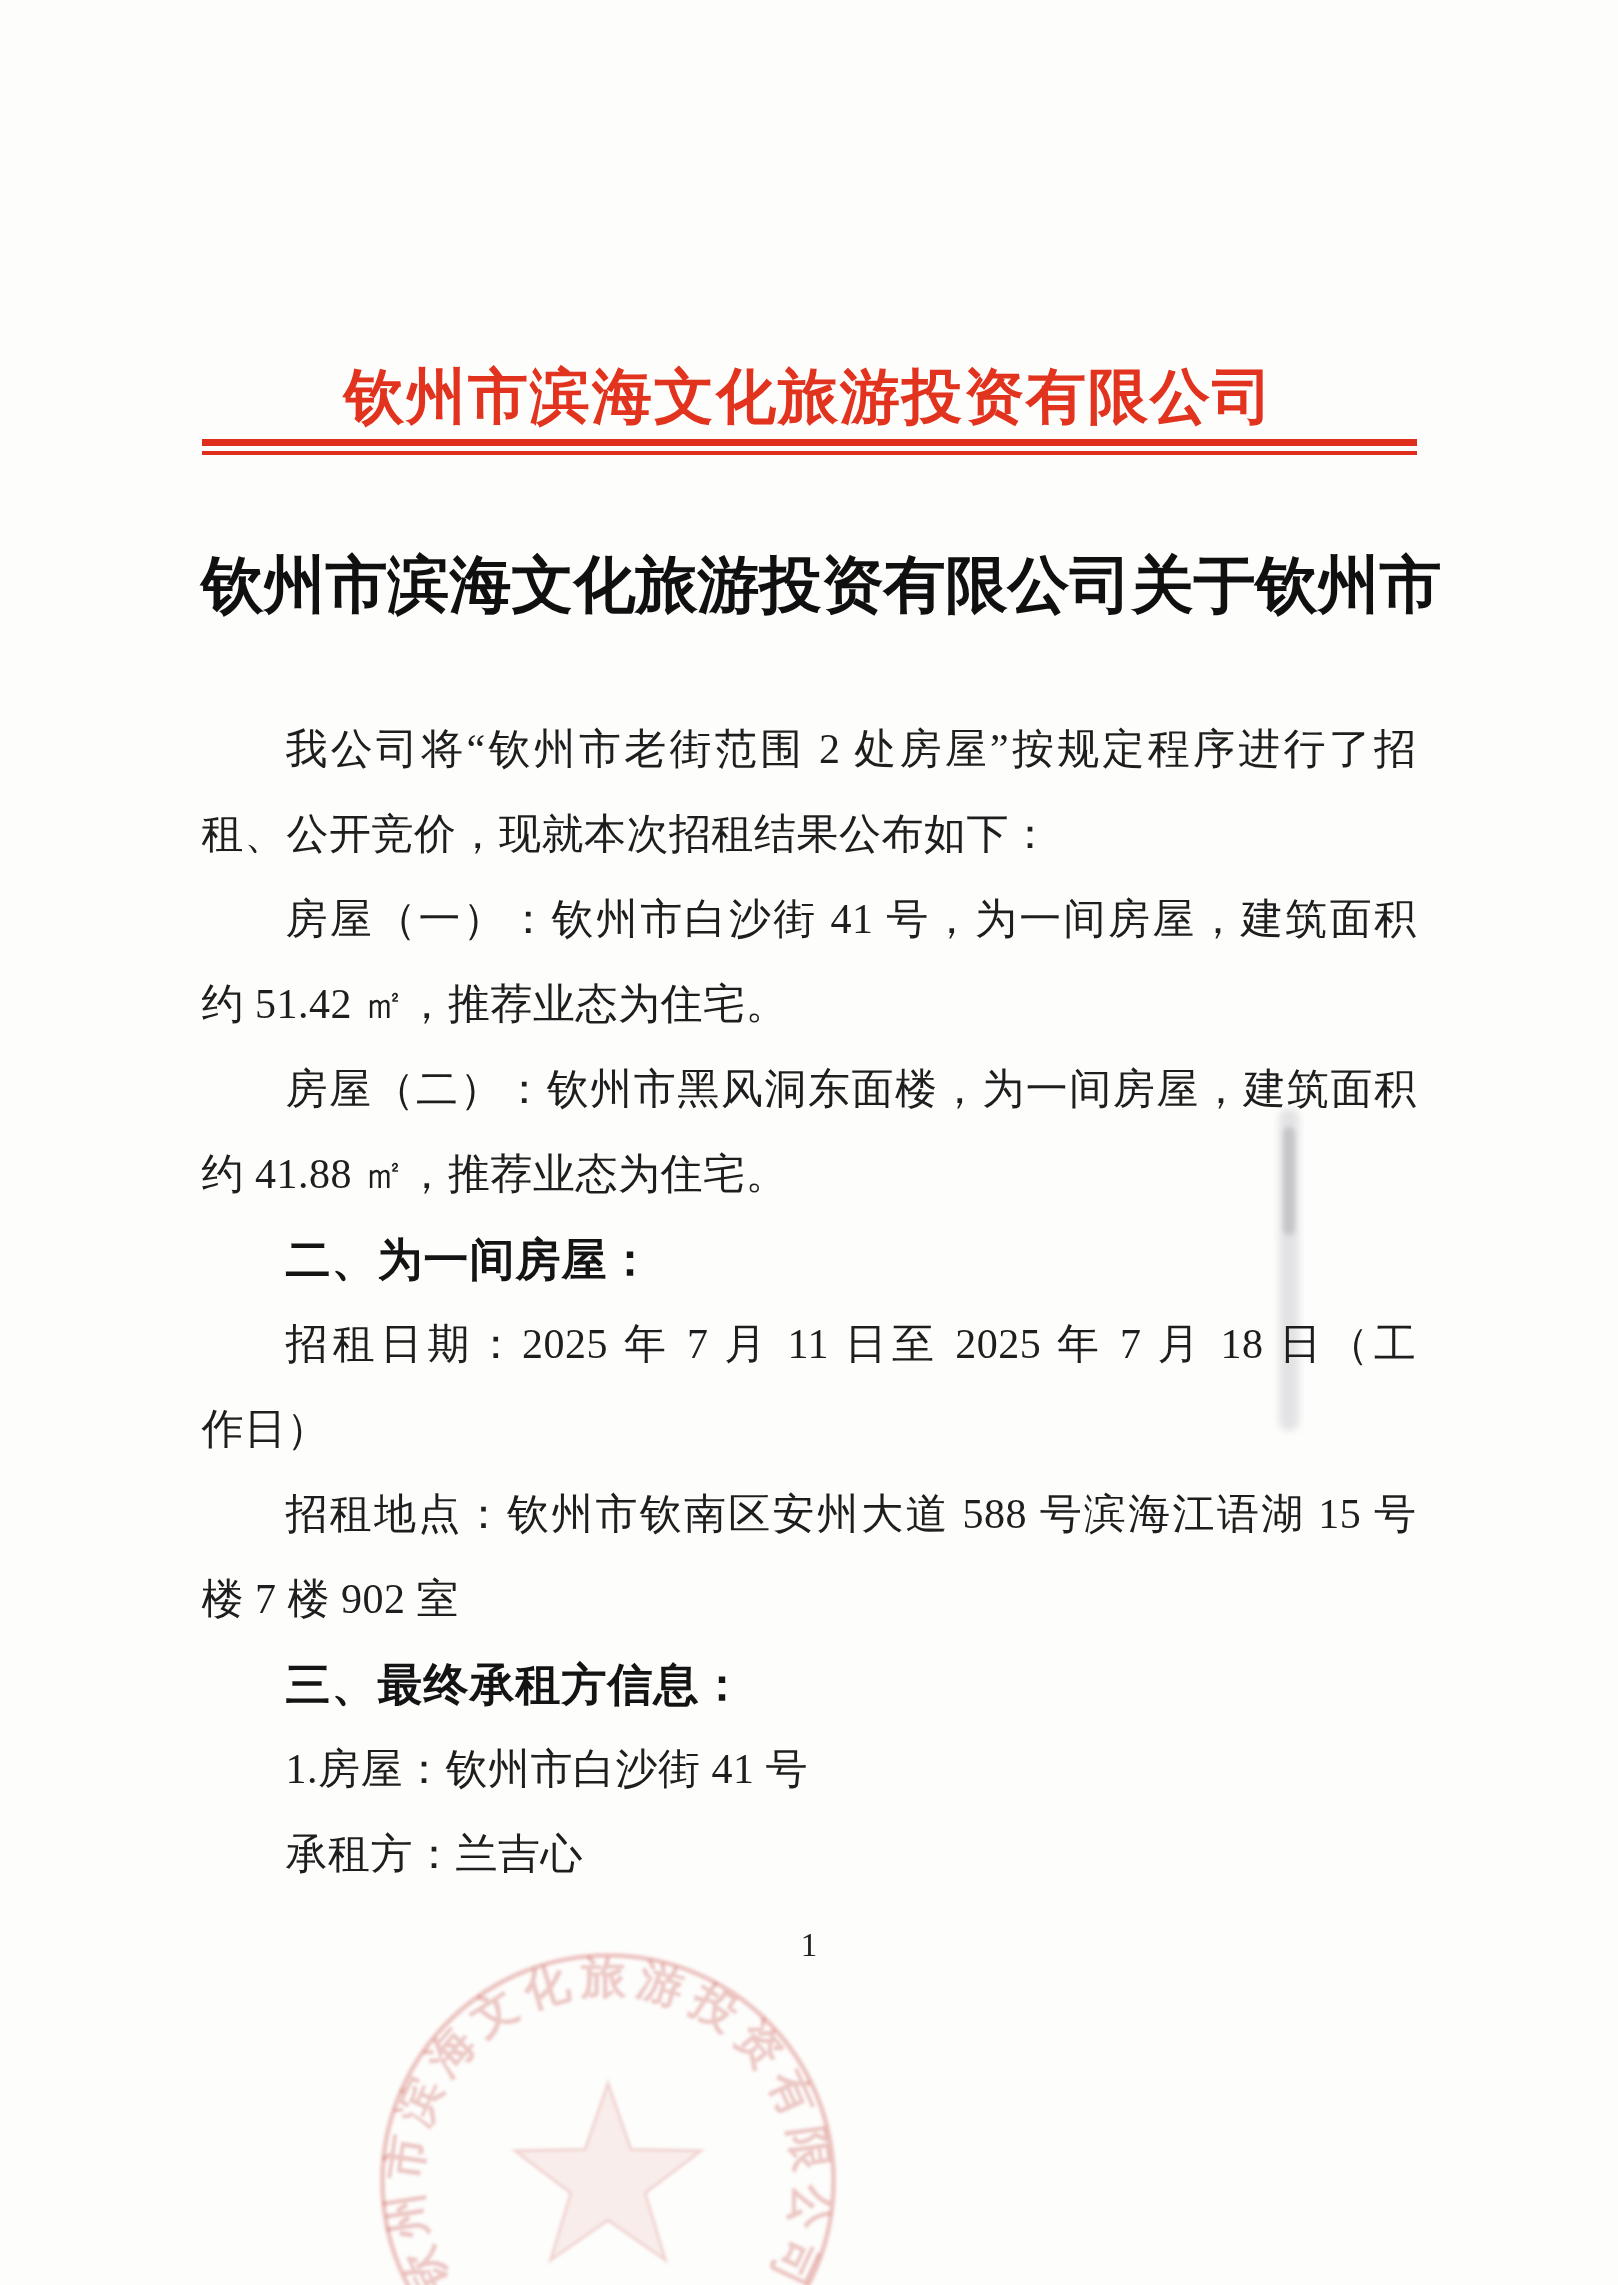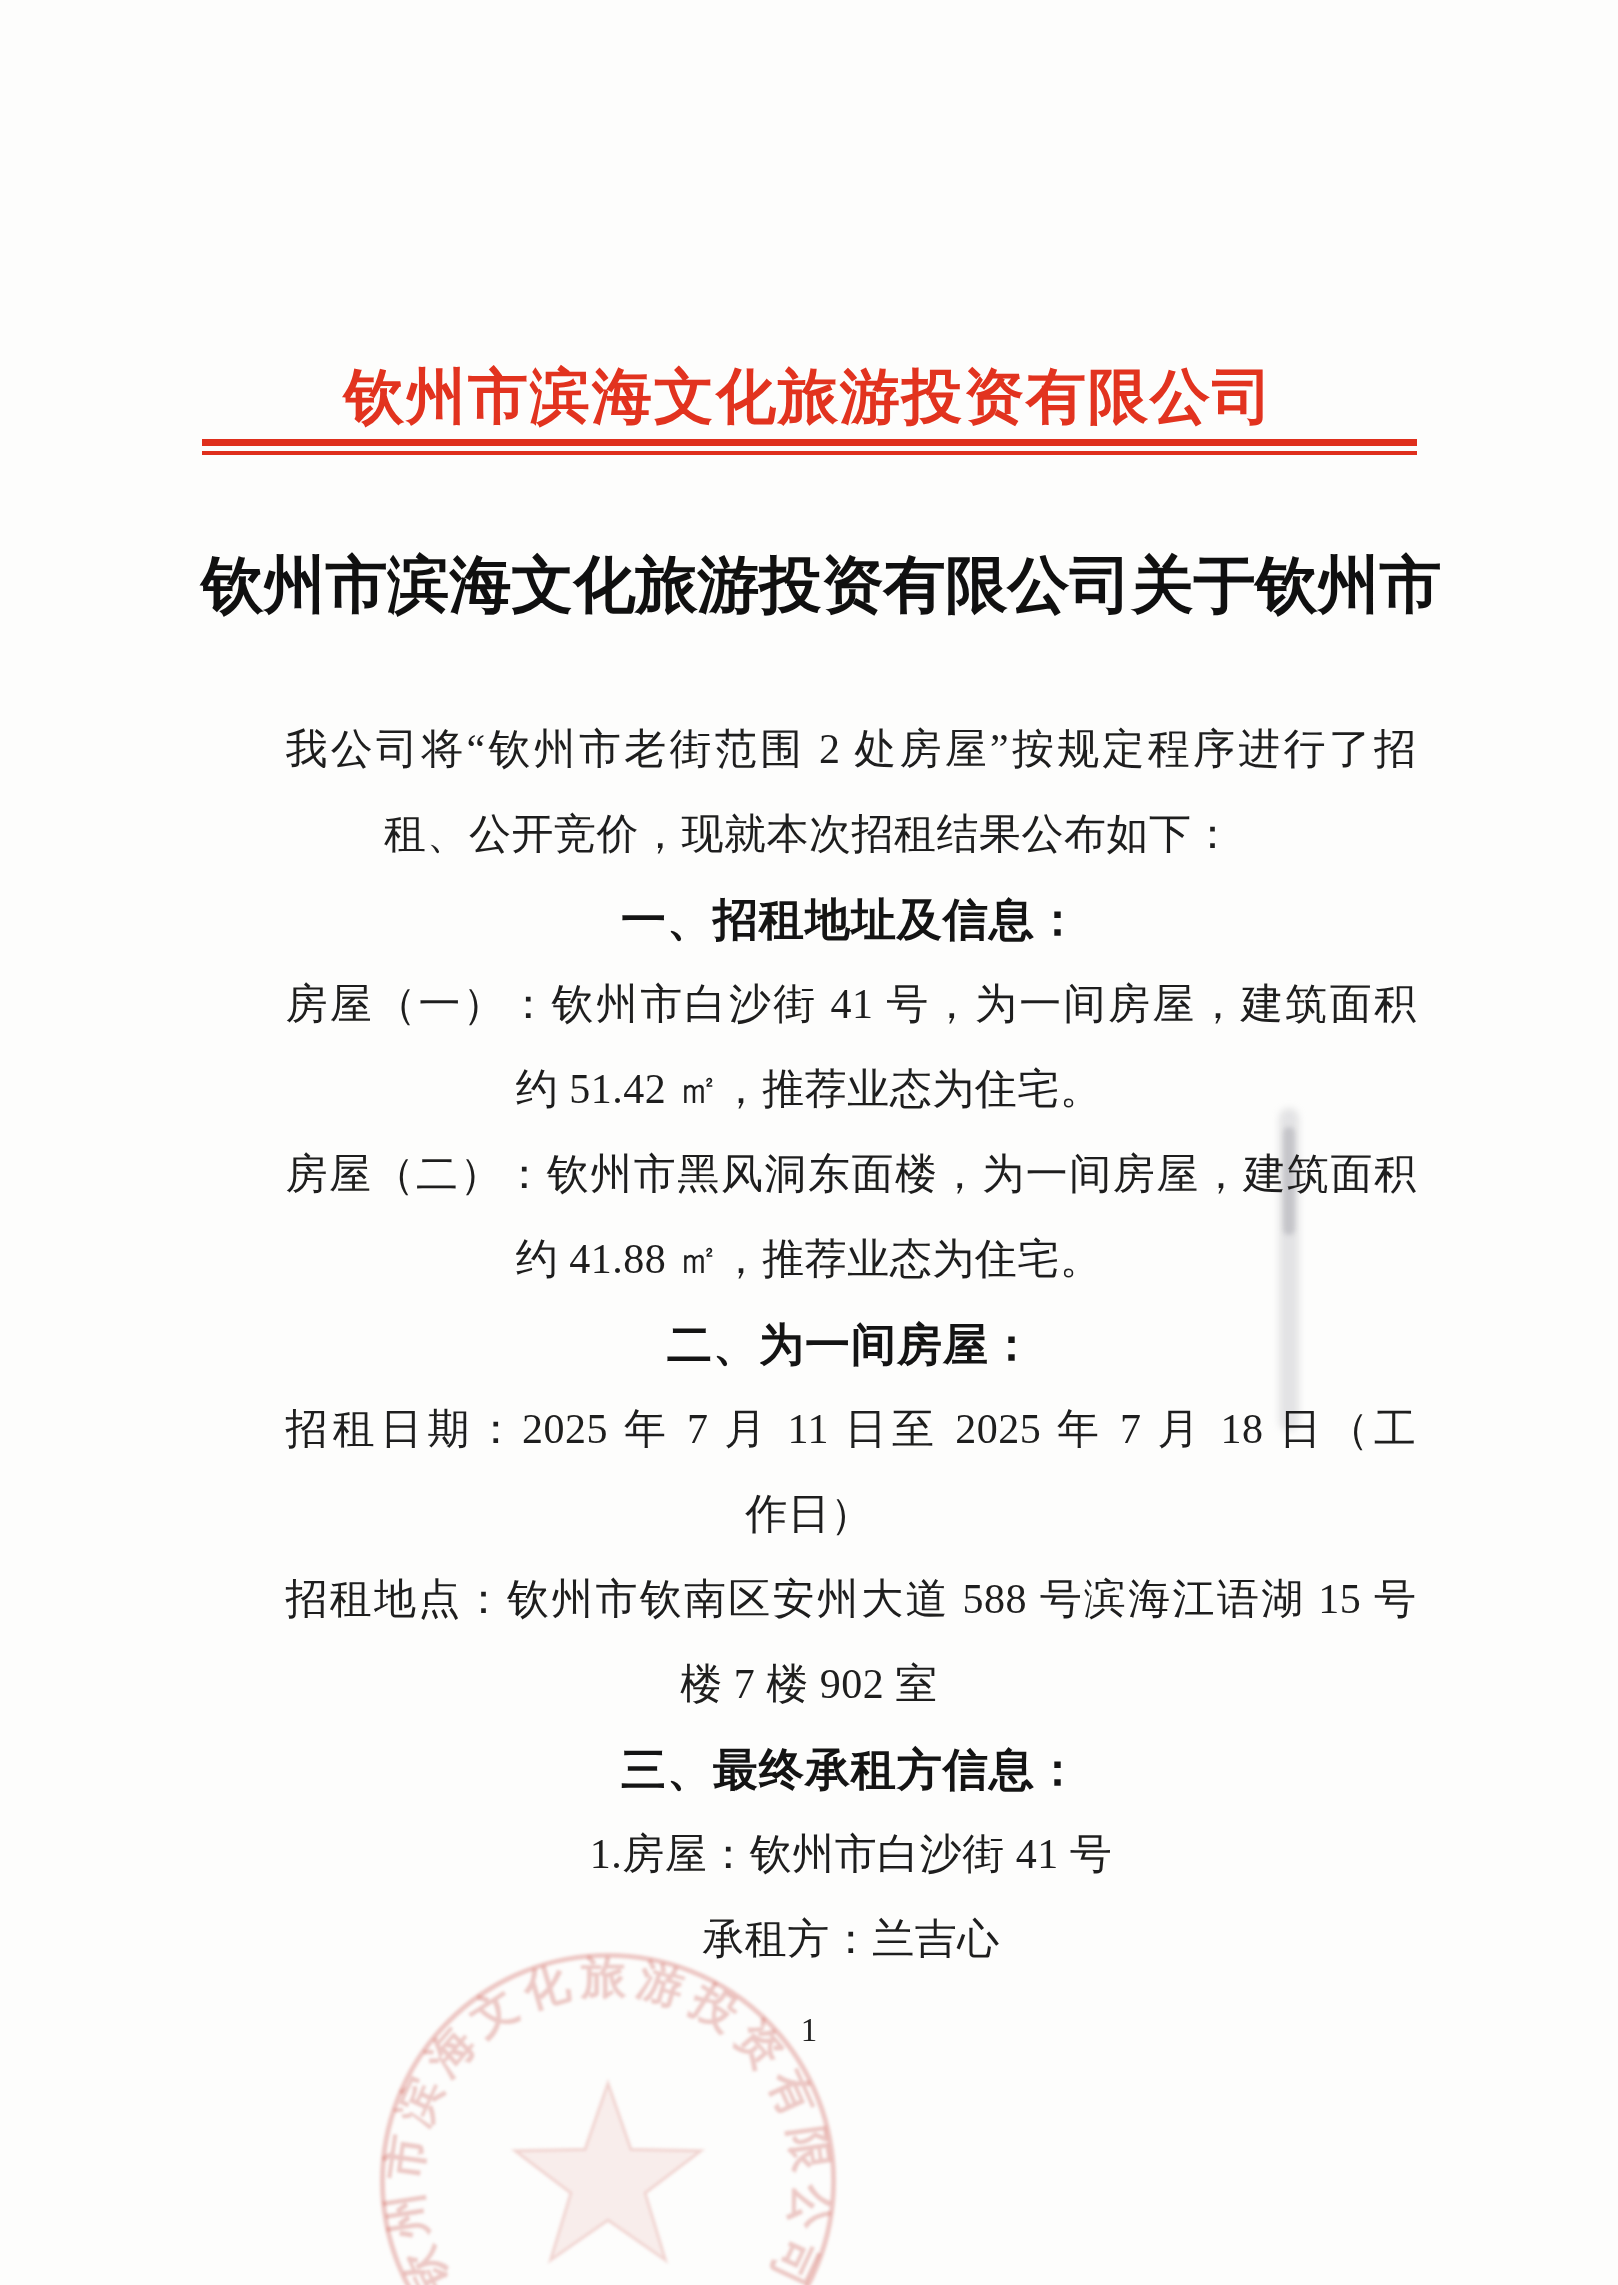--- a/index.html
+++ b/index.html
@@ -45,21 +45,20 @@
     white-space:nowrap;
     font-size:62px;line-height:96px;font-weight:bold;
     font-family:"Liberation Serif","DejaVu Serif",serif;
   }
 
   .body-text{margin-top:74px;}
   .ln{
     height:85px;line-height:85px;
     font-size:42px;letter-spacing:0.5px;
     white-space:pre-wrap;
-    text-align:center;
   }
   .ind{text-indent:84px;}
   .full{text-align:justify;text-align-last:justify;}
   .hd{
     font-family:"Liberation Sans","DejaVu Sans",sans-serif;
     font-weight:bold;font-size:45px;color:#141414;letter-spacing:1px;
   }
 
   .page-number{
     margin-top:21.6px;
@@ -93,21 +92,20 @@
     <div class="rule rule-thick"></div>
     <div class="rule rule-thin"></div>
 
     <div class="doc-title">
       <div class="t-line">钦州市滨海文化旅游投资有限公司关于钦州市</div>
     </div>
 
     <div class="body-text">
       <div class="ln ind full">我公司将“钦州市老街范围 2 处房屋”按规定程序进行了招</div>
       <div class="ln">租、公开竞价，现就本次招租结果公布如下：</div>
-      <div class="ln ind hd">一、招租地址及信息：</div>
       <div class="ln ind full">房屋（一）：钦州市白沙街 41 号，为一间房屋，建筑面积</div>
       <div class="ln">约 51.42 ㎡，推荐业态为住宅。</div>
       <div class="ln ind full">房屋（二）：钦州市黑风洞东面楼，为一间房屋，建筑面积</div>
       <div class="ln">约 41.88 ㎡，推荐业态为住宅。</div>
       <div class="ln ind hd">二、为一间房屋：</div>
       <div class="ln ind full">招租日期：2025 年 7 月 11 日至 2025 年 7 月 18 日（工</div>
       <div class="ln">作日）</div>
       <div class="ln ind full">招租地点：钦州市钦南区安州大道 588 号滨海江语湖 15 号</div>
       <div class="ln">楼 7 楼 902 室</div>
       <div class="ln ind hd">三、最终承租方信息：</div>

